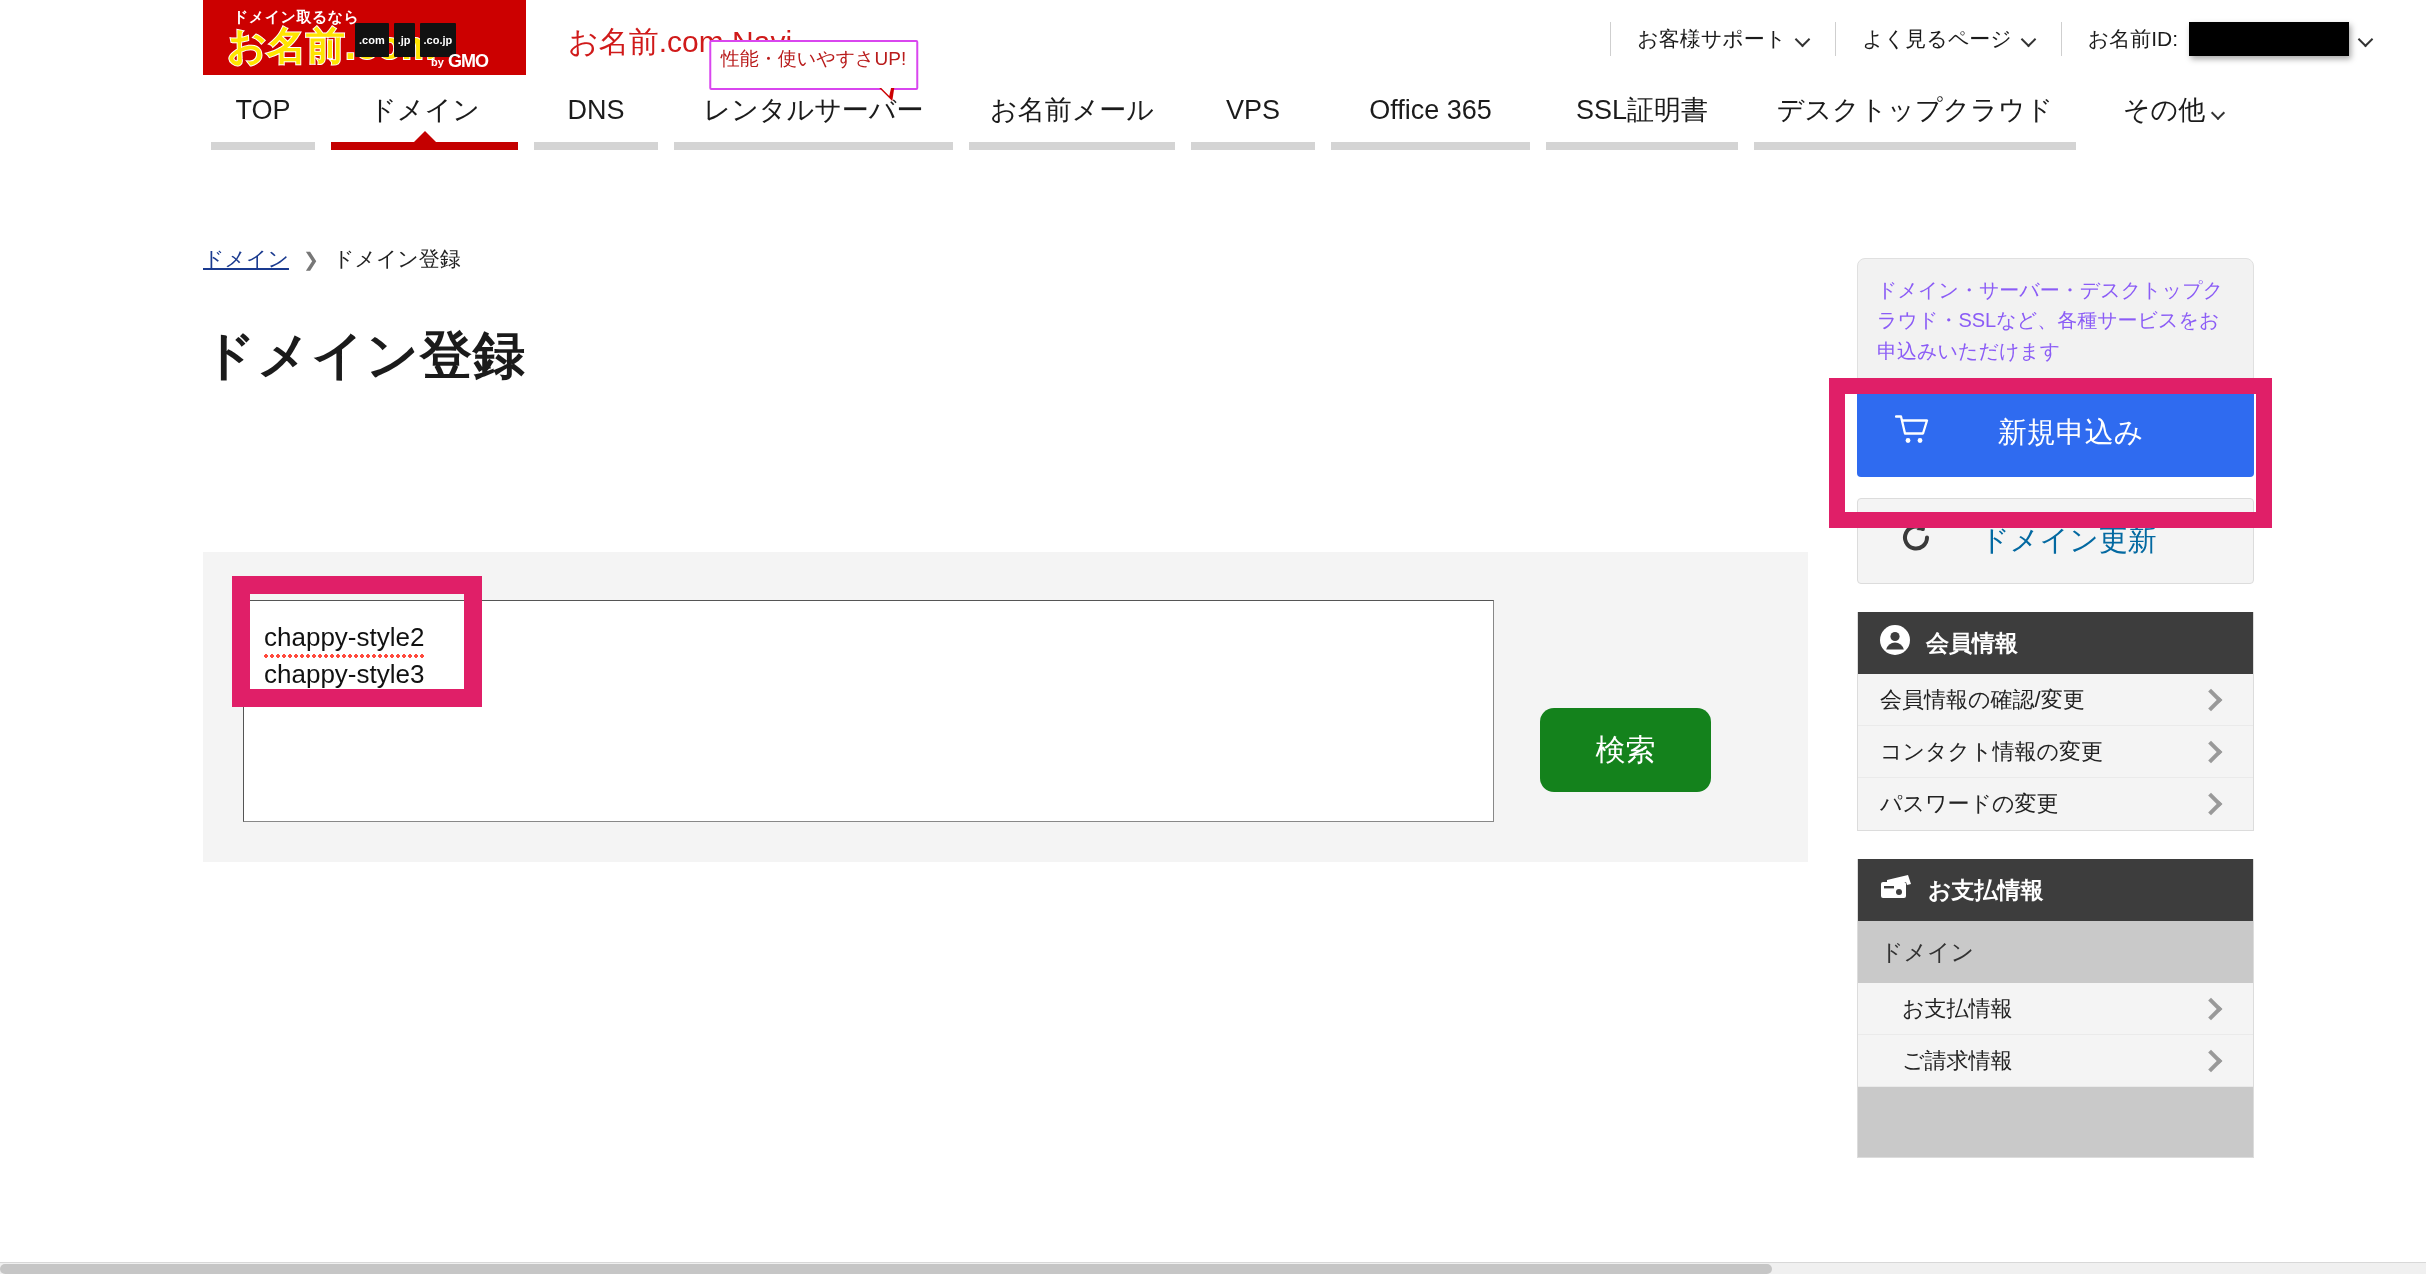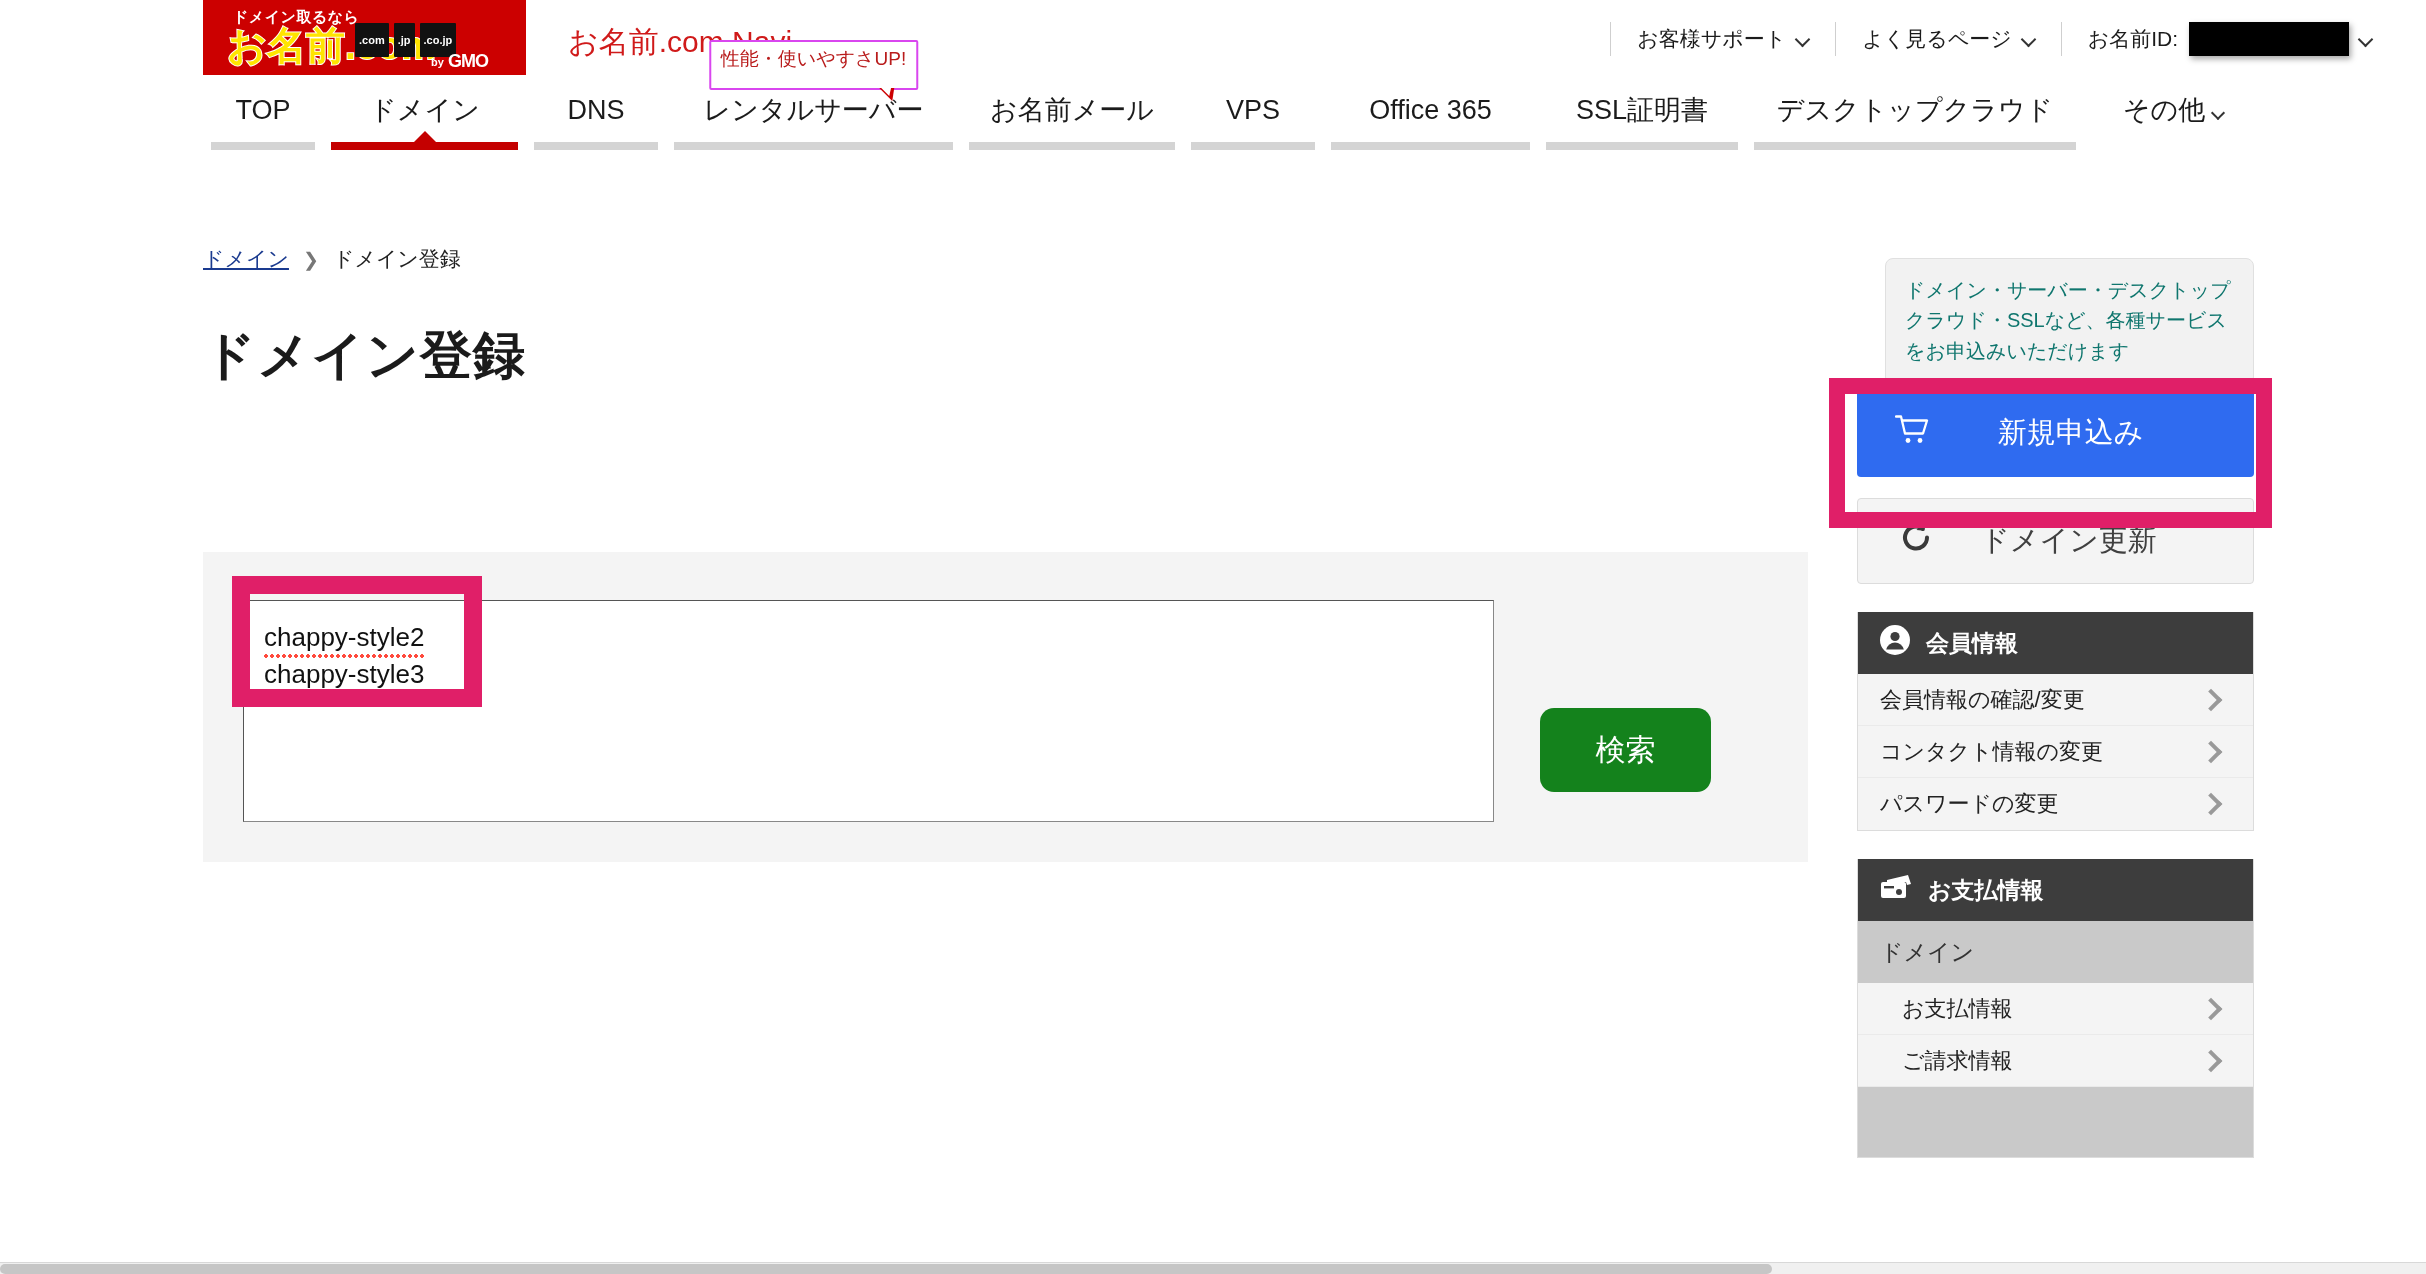--- a/index.html
+++ b/index.html
@@ -148,33 +148,33 @@
     position:absolute; border: 18px solid #e01f68; background: transparent;
     box-sizing: border-box; pointer-events:none;
   }
   .annot-textarea { left: 232px; top: 576px; width: 250px; height: 131px; }
   .annot-cta { left: 1829px; top: 378px; width: 443px; height: 150px; border-width: 16px; }
 
   
   .sidebar { position:absolute; left: 1857px; top: 258px; width: 397px; }
   .side-note {
     background:#f2f2f2; border:1px solid #e0e0e0; border-radius: 8px;
-    padding: 16px 19px 18px; font-size: 20px; line-height: 1.52; color:#0f766e;margin-left:28px;
+    padding: 16px 19px 18px; font-size: 20px; line-height: 1.52; color:#8b5cf6;
   }
   .cta-blue {
     margin-top: 4px; height: 88px; background:#2f6bf0; border-radius: 4px;
     display:flex; align-items:center; color:#fff; font-size:29px; cursor:pointer;
     position: relative;
   }
   .cta-blue .cart { position:absolute; left: 38px; top: 50%; transform: translateY(-50%); }
   .cta-blue .cta-lbl { width:100%; text-align:center; padding-left: 30px; }
 
   .cta-white {
     margin-top: 21px; height: 86px; background:#f4f4f4; border:1px solid #dcdcdc;
-    border-radius: 4px; display:flex; align-items:center; color:#404040; font-size:29px;
+    border-radius: 4px; display:flex; align-items:center; color:#0369a1; font-size:29px;
     cursor:pointer; position:relative;
   }
   .cta-white .rfsh { position:absolute; left: 40px; top: 50%; transform: translateY(-50%); }
   .cta-white .cta-lbl { width:100%; text-align:center; padding-left: 26px; }
 
   .panel { margin-top: 28px; border:1px solid #dcdcdc; border-top:none; }
   .panel-head {
     background:#3d3d3d; color:#fff; height: 62px; display:flex; align-items:center;
     gap: 16px; padding: 0 22px; font-size: 23px; font-weight: bold;
   }

